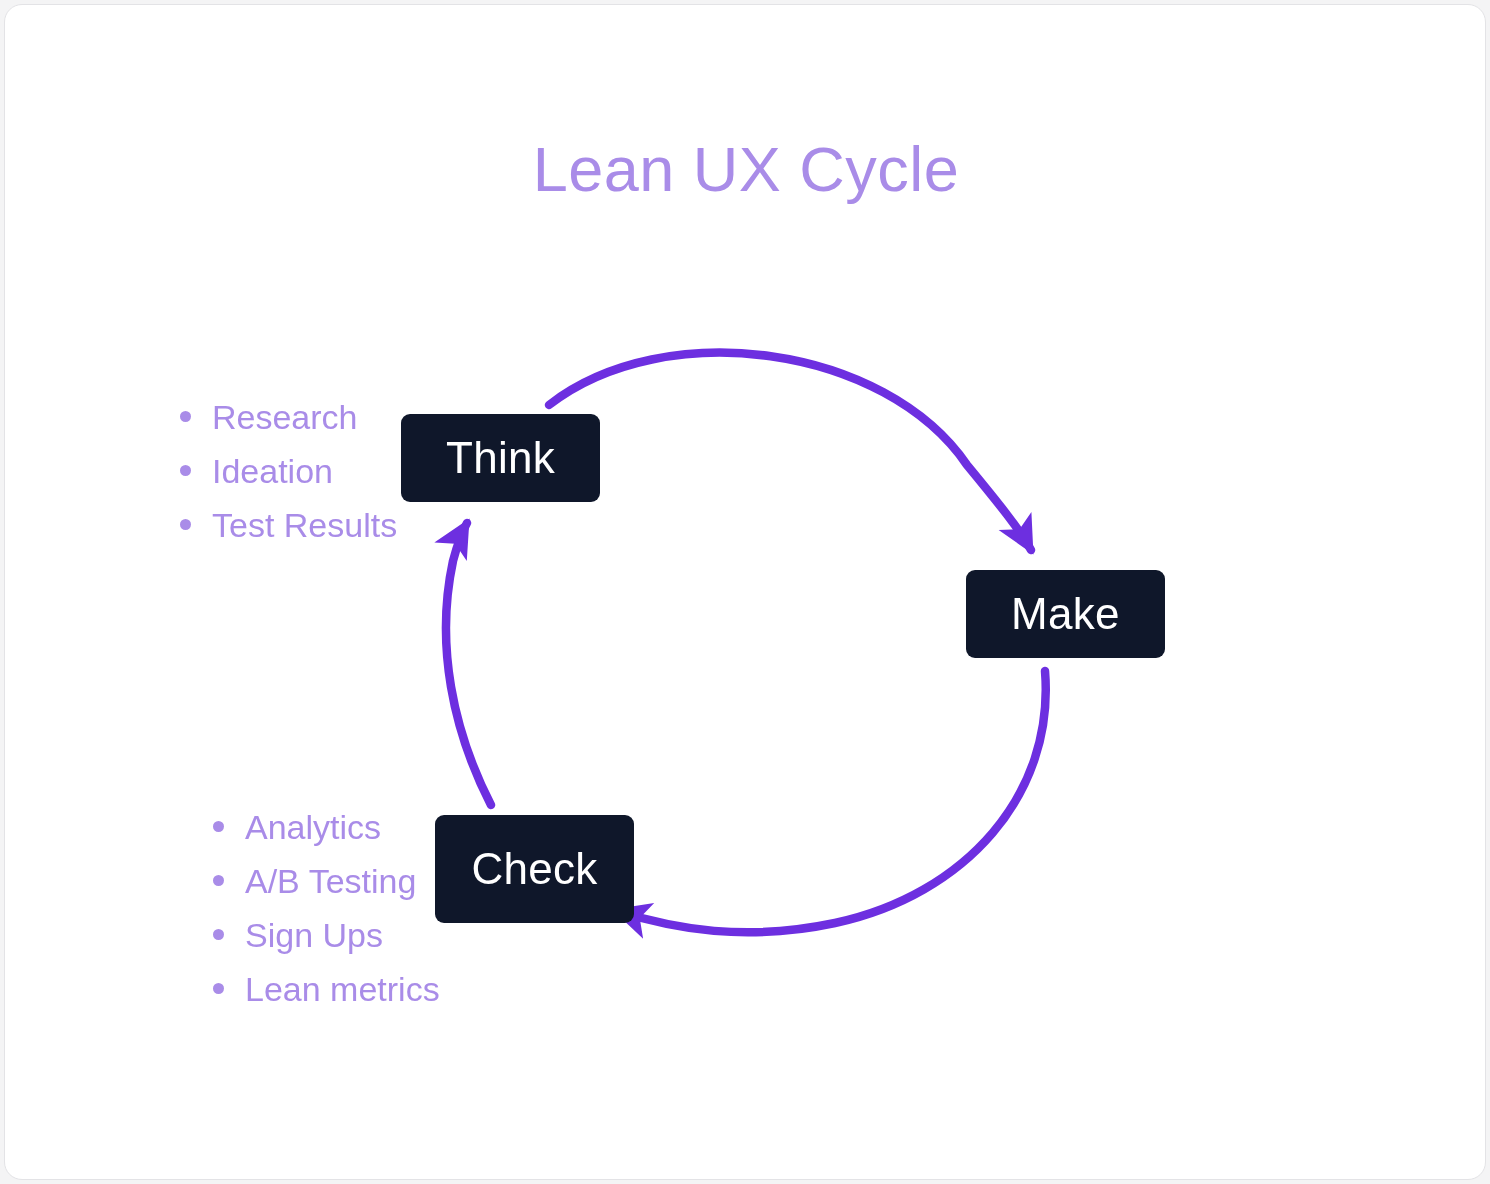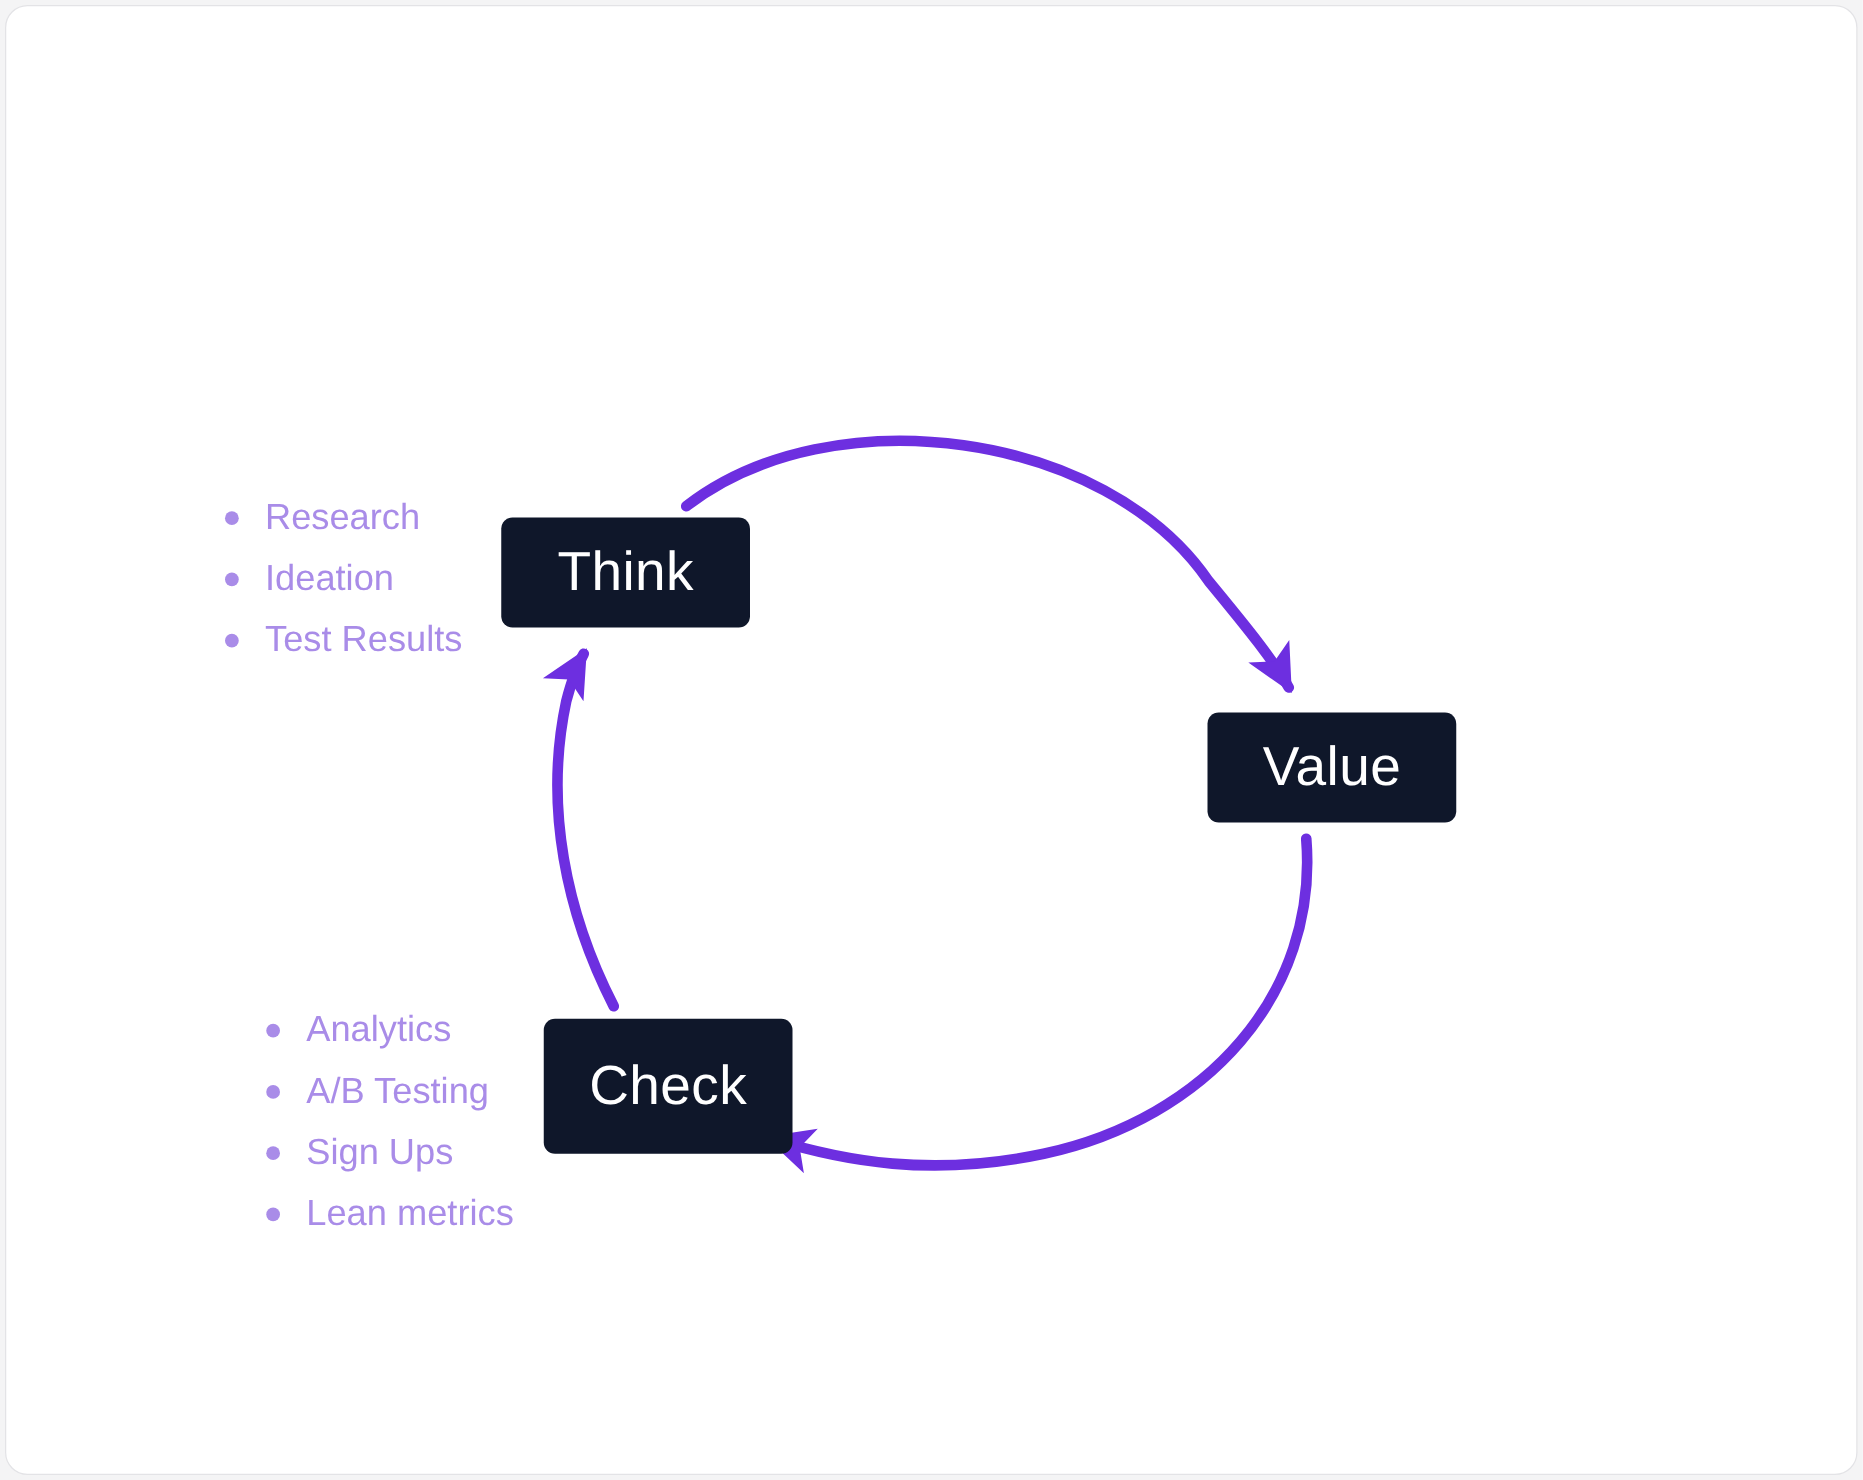--- a/index.html
+++ b/index.html
@@ -55,21 +55,21 @@
   #box-make   { left: 961px;  top: 565px; width: 199px; height: 88px; }
   #box-check  { left: 430px;  top: 810px; width: 199px; height: 108px; }
 
   
   .bullet-list {
     position: absolute;
     list-style: none;
     margin: 0;
     padding: 0;
     color: #a98ce8;
-    font-size: 29px;
+    font-size: 34px;
     line-height: 1;
     white-space: nowrap;
   }
   .bullet-list li {
     position: relative;
     padding-left: 42px;
     margin-bottom: 20px;
   }
   .bullet-list li:last-child { margin-bottom: 0; }
   .bullet-list li .dot {
@@ -93,41 +93,42 @@
     width: 1482px;
     height: 1176px;
     pointer-events: none;
   }
 </style>
 </head>
 <body>
 
 <div id="card">
 
+  <div id="title">Lean UX Cycle</div>
 
   <svg id="arrows" viewBox="0 0 1482 1176" xmlns="http://www.w3.org/2000/svg">
     <defs>
       <marker id="head" viewBox="0 0 10 10" refX="8.2" refY="5" markerWidth="5.0" markerHeight="5.0" orient="auto-start-reverse">
         <path d="M 0.4 0.6 L 9.4 5 L 0.4 9.4 L 2.6 5 Z" fill="#6d2fe0"></path>
       </marker>
     </defs>
 
     <path d="M 544 400 C 660 310, 880 340, 962 460 C 995 500, 1015 525, 1026 545" fill="none" stroke="#6d2fe0" stroke-width="8.5" stroke-linecap="round" marker-end="url(#head)"></path>
 
     <path d="M 1040 666 C 1050 790, 960 890, 830 918 C 740 937, 670 924, 612 906" fill="none" stroke="#6d2fe0" stroke-width="8.5" stroke-linecap="round" marker-end="url(#head)"></path>
 
     <path d="M 486 800 C 448 726, 430 640, 448 556 C 453 537, 458 525, 462 518" fill="none" stroke="#6d2fe0" stroke-width="8.5" stroke-linecap="round" marker-end="url(#head)"></path>
   </svg>
 
   <div id="box-think" class="stage-box">
     <span>Think</span>
   </div>
 
   <div id="box-make" class="stage-box">
-    <span>Value</span>
+    <span>Make</span>
   </div>
 
   <div id="box-check" class="stage-box">
     <span>Check</span>
   </div>
 
   <ul id="list-think" class="bullet-list">
     <li>
       <span class="dot"></span>
       <span>Research</span>

